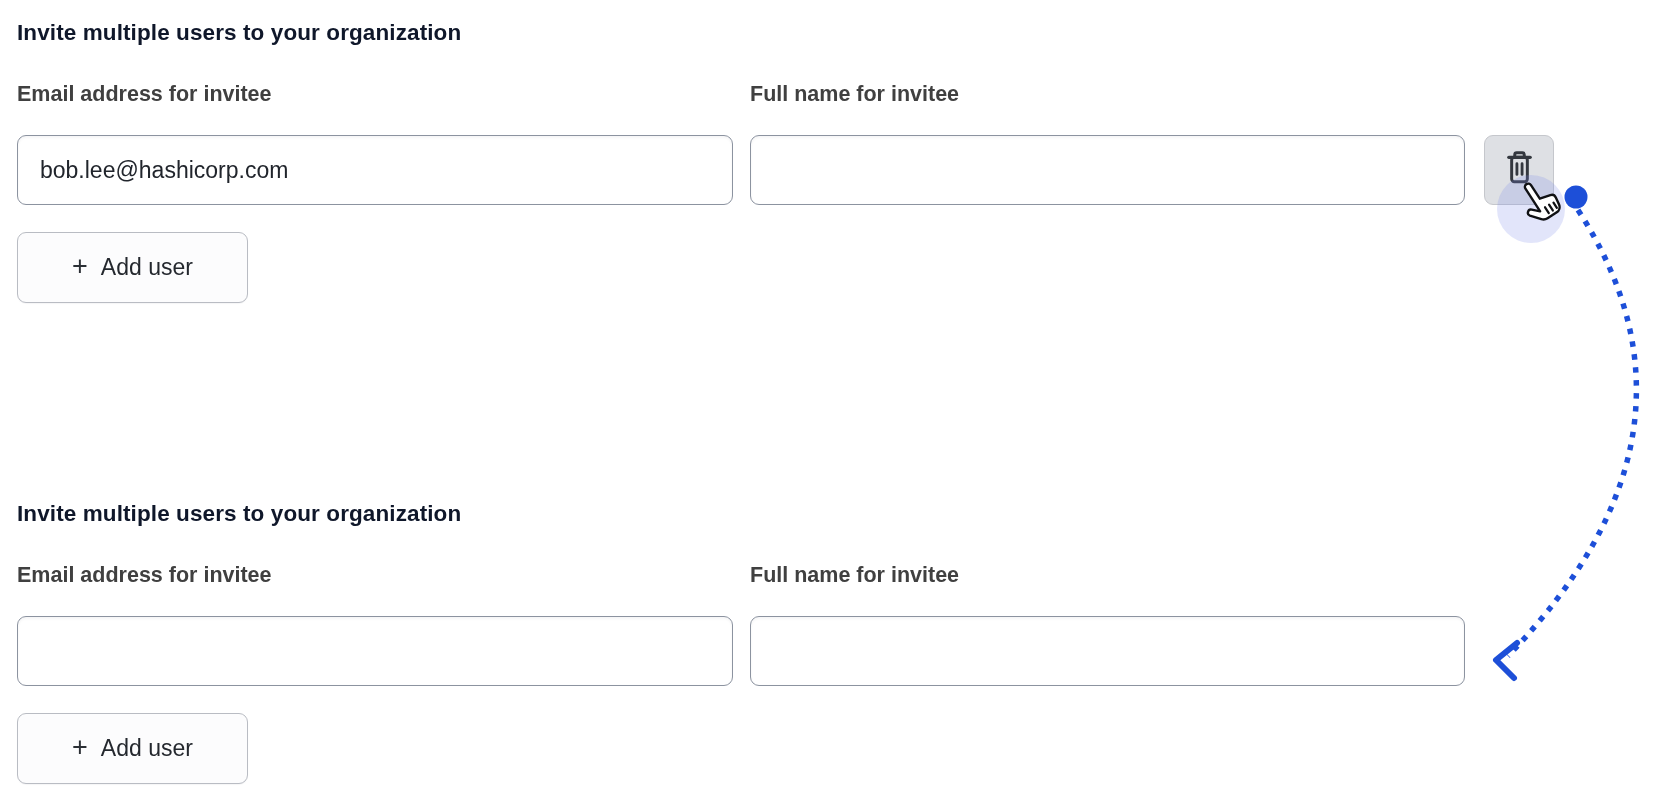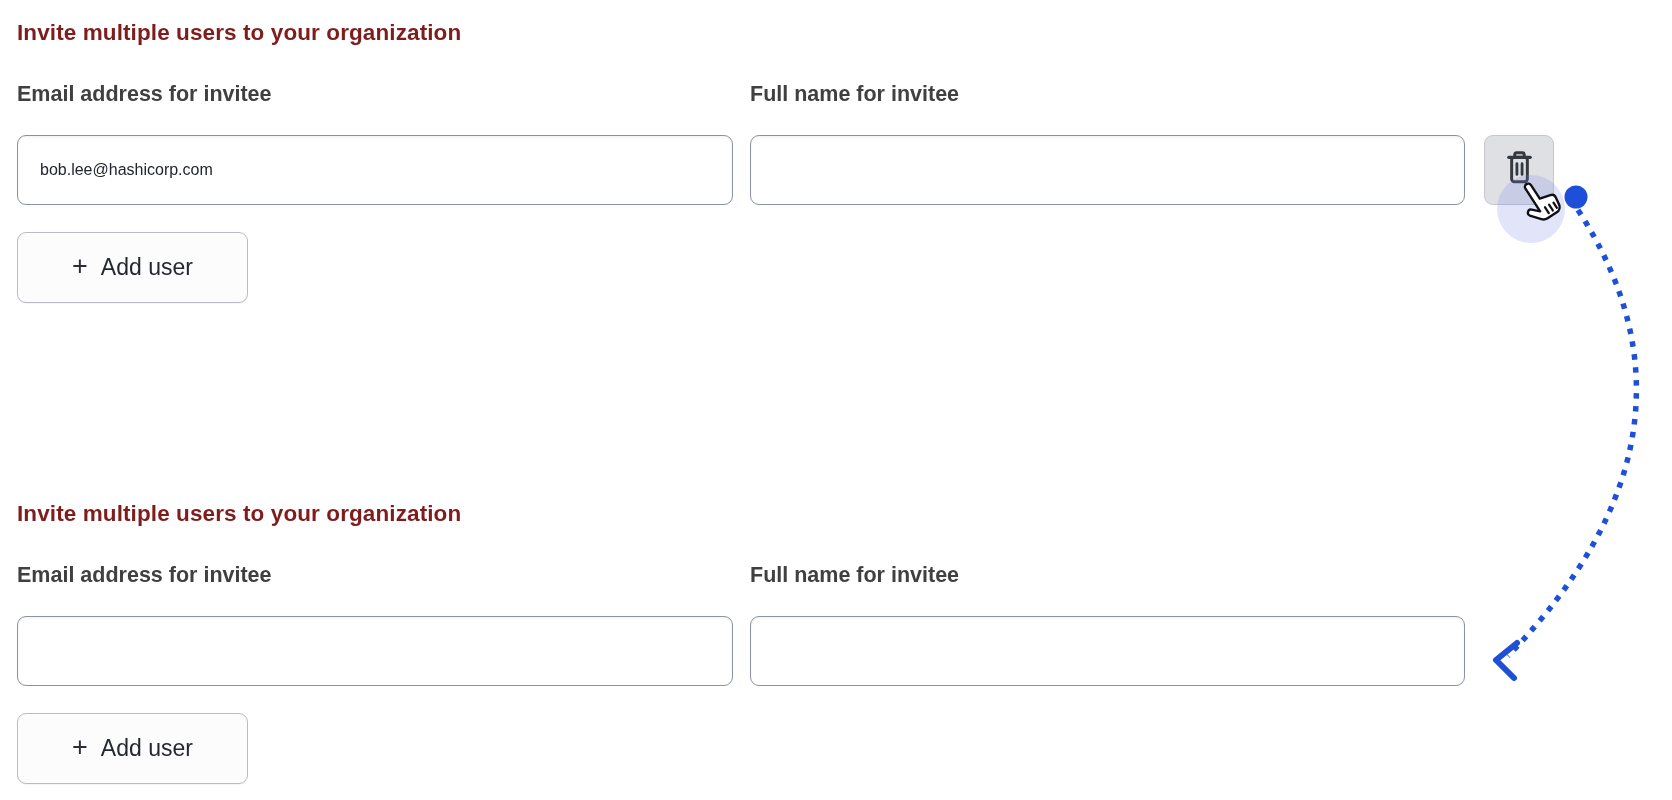--- a/index.html
+++ b/index.html
@@ -5,38 +5,38 @@
   html,body{margin:0;padding:0;}
   body{
     width:1672px;height:800px;background:#ffffff;
     font-family:"Liberation Sans", sans-serif;
     color:#1c2128;position:relative;overflow:hidden;
   }
   .stage{position:absolute;left:0;top:0;width:1672px;height:800px;}
 
   .heading{
     position:absolute;left:17px;font-size:22.5px;font-weight:700;
-    letter-spacing:.1px;color:#7f1d1d;line-height:30px;white-space:nowrap;
+    letter-spacing:.1px;color:#0f172a;line-height:30px;white-space:nowrap;
   }
   .h1{top:18px}
   .h2{top:499px}
 
   .flabel{
     position:absolute;font-size:21.5px;font-weight:700;color:#404040;
     line-height:28px;white-space:nowrap;
   }
   .lbl-e1{left:17px;top:80px}
   .lbl-n1{left:750px;top:80px}
   .lbl-e2{left:17px;top:561px}
   .lbl-n2{left:750px;top:561px}
 
   .tinput{
     position:absolute;height:70px;box-sizing:border-box;
     border:1.6px solid #8c93a0;border-radius:9px;background:#fff;
-    font-family:inherit;font-size:16px;color:#21252c;padding:16px 22px;
+    font-family:inherit;font-size:23px;color:#21252c;padding:16px 22px;
     box-shadow:inset 0 1.5px 3px rgba(20,25,40,.05);outline:none;
   }
   .in-e1{left:17px;top:135px;width:716px}
   .in-n1{left:750px;top:135px;width:715px}
   .in-e2{left:17px;top:616px;width:716px}
   .in-n2{left:750px;top:616px;width:715px}
 
   .add-btn{
     position:absolute;left:17px;width:231px;height:71px;box-sizing:border-box;
     border:1.6px solid #b9bcc3;border-radius:9px;background:#fcfcfd;

